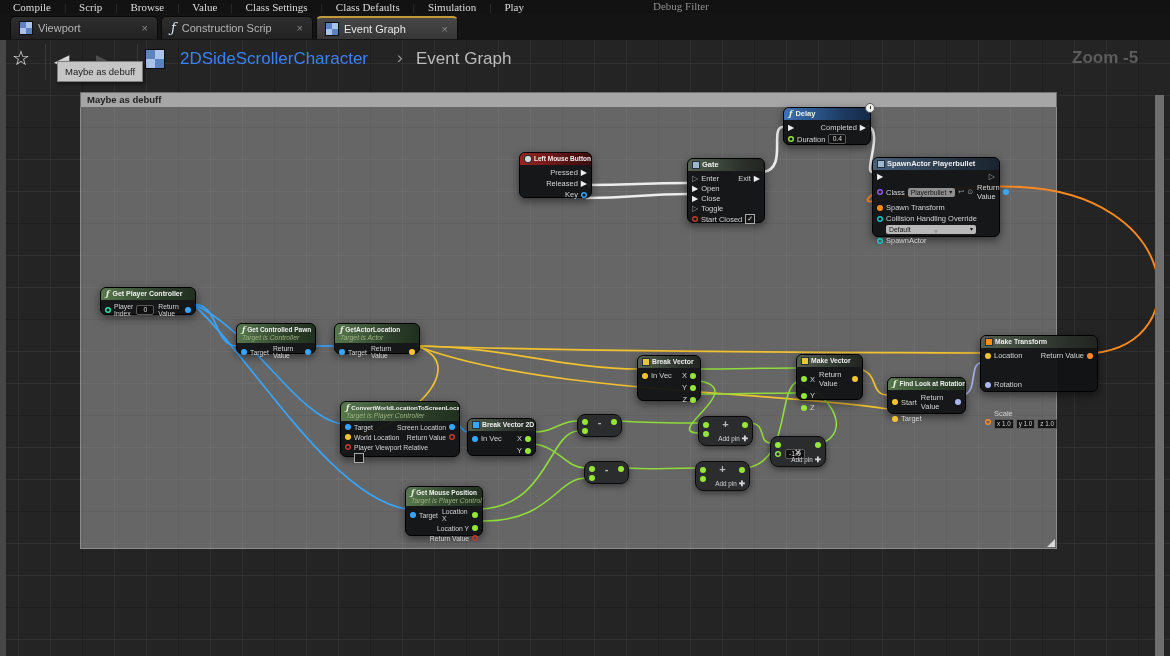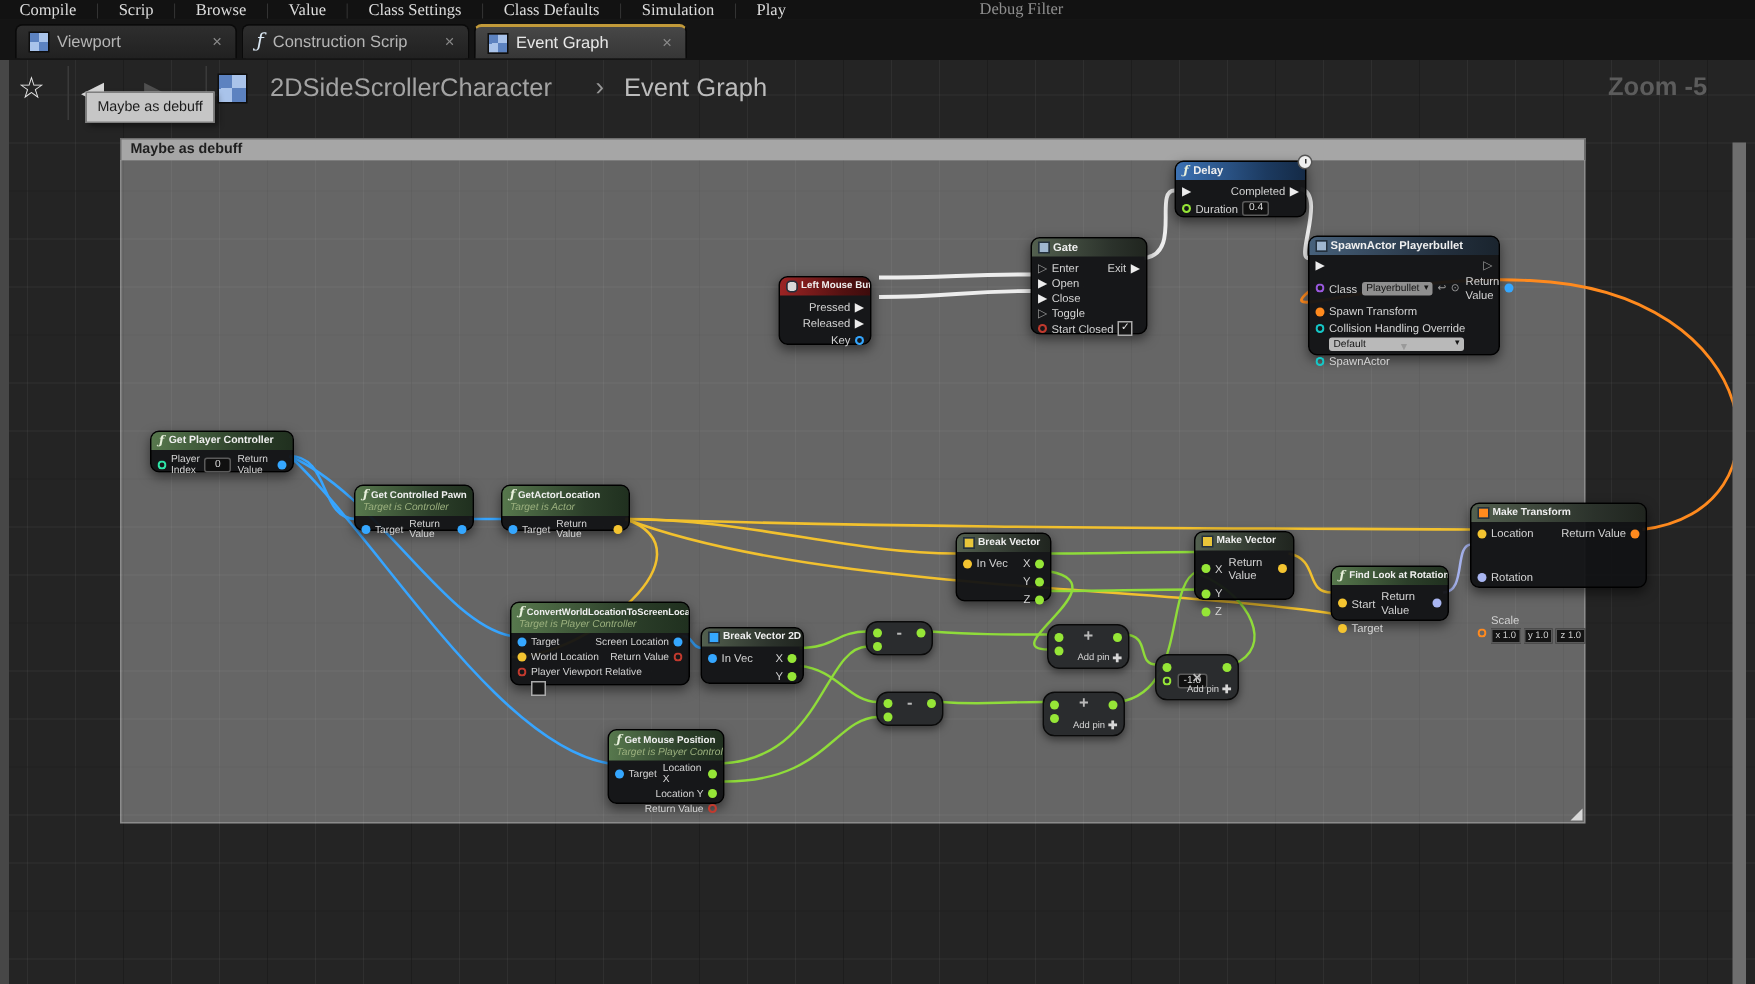--- a/index.html
+++ b/index.html
@@ -35,21 +35,21 @@
   .leftstrip{position:absolute;left:0;top:40px;width:6px;height:616px;background:#474747;z-index:8;}
   .rightstrip{position:absolute;left:1155px;top:95px;width:9px;height:561px;background:#6e6e6e;z-index:8;}
 
   
   .crumb-star{position:absolute;left:12px;top:46px;font-size:20px;color:#ededed;z-index:5;}
   .vsep{position:absolute;top:44px;width:1px;height:36px;background:#3a3a3a;z-index:5;}
   .navarrow{position:absolute;top:49px;font-size:20px;z-index:5;}
   .crumb-bpicon{position:absolute;left:146px;top:50px;width:18px;height:18px;z-index:5;
     background:conic-gradient(#a9c3ea 0 25%, #5c82c0 25% 50%, #a9c3ea 50% 75%, #5c82c0 75% 100%);
     outline:1px solid #0e0e0e;}
-  .crumb-parent{position:absolute;left:180px;top:49px;font-size:17px;color:#a3a3a3;z-index:5;}
+  .crumb-parent{position:absolute;left:180px;top:49px;font-size:17px;color:#3b82f6;z-index:5;}
   .crumb-sep{position:absolute;left:397px;top:48px;font-size:17px;color:#979797;z-index:5;}
   .crumb-current{position:absolute;left:416px;top:49px;font-size:17px;color:#bcbcbc;z-index:5;}
   .zoomlabel{position:absolute;left:1072px;top:48px;font-size:17px;font-weight:bold;color:#5c5c5c;z-index:5;}
 
   .tooltip{position:absolute;left:57px;top:61px;background:#c6c6c6;border:1px solid #7e7e7e;color:#1b1b1b;
     font-size:9.5px;padding:4px 7px;z-index:45;white-space:nowrap;box-shadow:2px 2px 4px rgba(0,0,0,.45);}
 
   
   .comment{position:absolute;left:80px;top:92px;width:977px;height:457px;z-index:2;}
   .comment-header{height:15px;background:#a6a6a6;color:#1e1e1e;font-size:9.5px;font-weight:bold;
@@ -231,21 +231,21 @@
       <div class="row">
         <span class="pl c-flt">
             <span class="dot hollow"></span>
             <span class="lbl">Duration</span>
             <span class="inputbox">0.4</span>
           </span>
       </div>
     </div>
   </div>
 
-  <div class="node" style="left:519px;top:184px;width:62px;height:46px;">
+  <div class="node" style="left:519px;top:152px;width:73px;height:46px;">
     <div class="hdr hdr-event" style="font-size:6.5px;">
         <span class="sqicon" style="background:#d8d8d8;border-radius:2px;"></span>
         <span>Left Mouse Button</span>
       </div>
     <div class="rows">
       <div class="row">
           <span class="pr">
             <span class="lbl">Pressed</span>
             <span class="exe">▶</span>
           </span>

